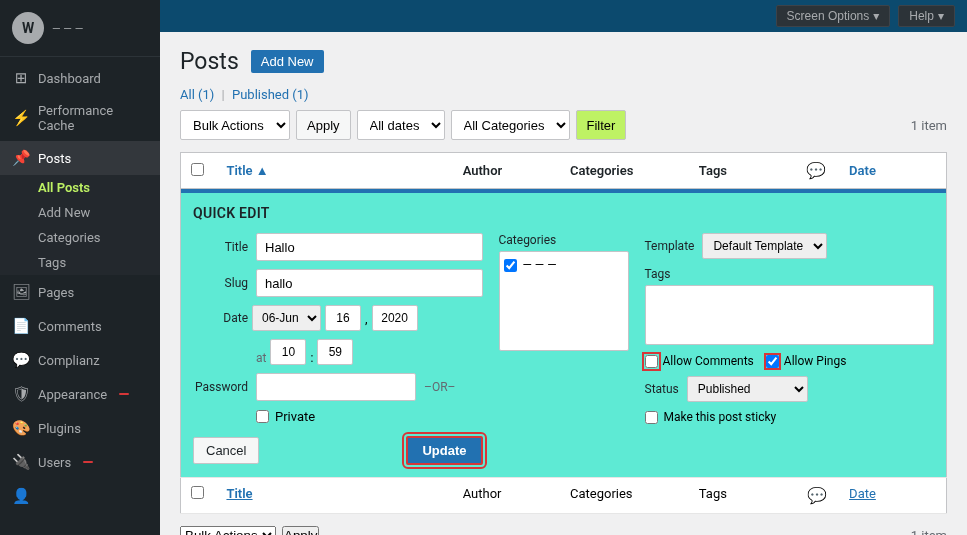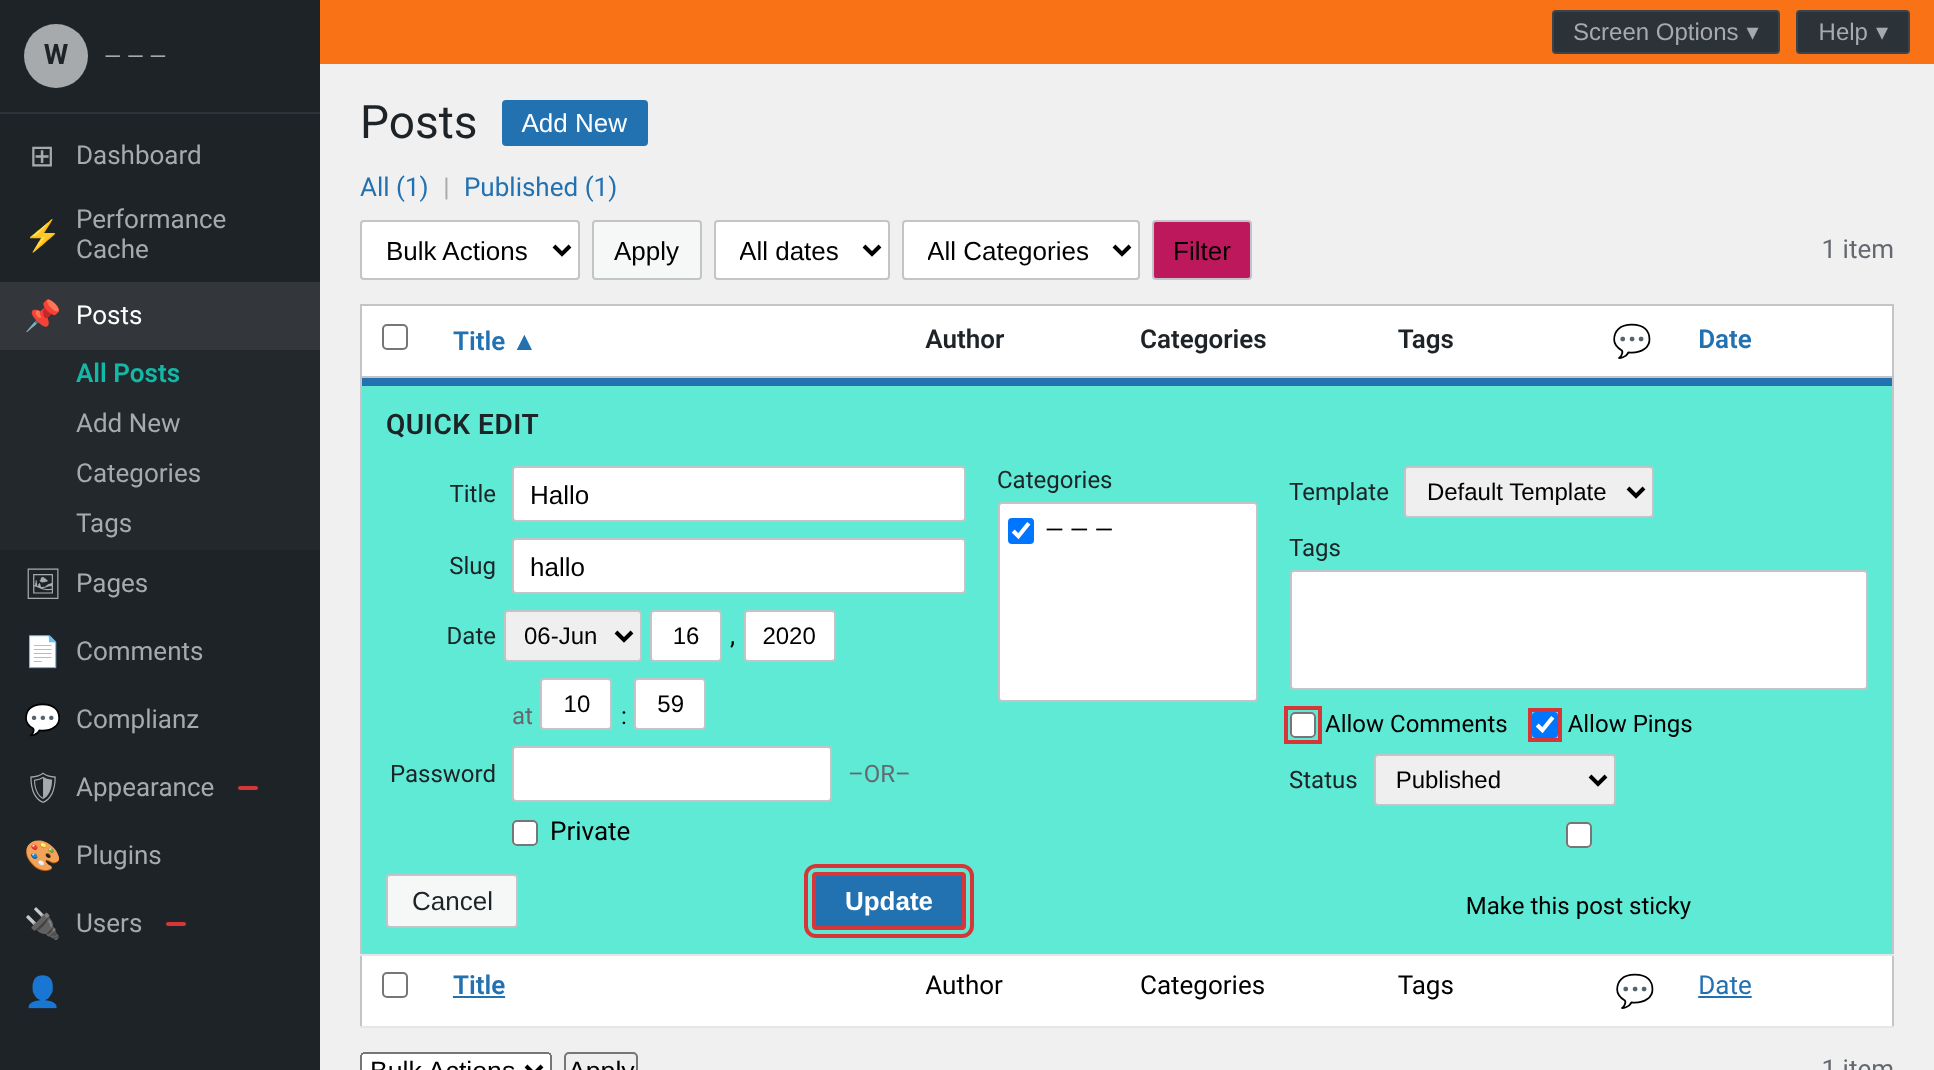--- a/index.html
+++ b/index.html
@@ -7,51 +7,51 @@
 
     
     .sidebar { width: 160px; background: #1d2327; color: #a7aaad; flex-shrink: 0; display: flex; flex-direction: column; }
     .sidebar-item { display: flex; align-items: center; gap: 8px; padding: 8px 12px; cursor: pointer; font-size: 13px; }
     .sidebar-item.active { background: #2271b1; color: #fff; }
     .sidebar-item.active-parent { background: #33373c; color: #fff; }
     .sidebar-icon { width: 18px; text-align: center; font-size: 15px; }
     .sidebar-submenu { background: #23282d; }
     .sidebar-submenu .sidebar-item { padding: 5px 12px 5px 38px; font-size: 13px; color: #a7aaad; }
     .sidebar-submenu .sidebar-item:hover, .sidebar-submenu .sidebar-item.active { color: #fff; background: transparent; }
-    .sidebar-submenu .sidebar-item.active { color: #14b8a6; font-weight: 600; }
+    .sidebar-submenu .sidebar-item.active { color: #bef264; font-weight: 600; }
     .badge { background: #d63638; color: #fff; border-radius: 10px; padding: 1px 5px; font-size: 10px; margin-left: 4px; }
     .wp-logo { padding: 12px; display: flex; align-items: center; gap: 8px; color: #a7aaad; border-bottom: 1px solid #2c3338; margin-bottom: 4px; }
     .wp-logo-circle { width: 32px; height: 32px; background: #a7aaad; border-radius: 50%; display: flex; align-items: center; justify-content: center; color: #1d2327; font-weight: bold; font-size: 14px; }
     .site-name { font-size: 11px; color: #a7aaad; }
 
     
     .main { flex: 1; display: flex; flex-direction: column; overflow: hidden; }
 
     
-    .topbar { background: #f97316; display: flex; justify-content: flex-end; align-items: center; padding: 0 12px; height: 32px; gap: 8px; }
+    .topbar { background: #0c4a6e; display: flex; justify-content: flex-end; align-items: center; padding: 0 12px; height: 32px; gap: 8px; }
     .topbar-btn { background: #2c3338; color: #a7aaad; border: 1px solid #3c434a; border-radius: 2px; padding: 3px 10px; font-size: 12px; cursor: pointer; display: flex; align-items: center; gap: 4px; }
 
     
     .content { flex: 1; padding: 16px 20px; overflow-y: auto; background: #f0f0f1; }
 
     
     .page-header { display: flex; align-items: center; gap: 12px; margin-bottom: 12px; }
     .page-title { font-size: 23px; font-weight: 400; color: #1d2327; }
     .add-new-btn { background: #2271b1; color: #fff; border: none; border-radius: 2px; padding: 4px 10px; font-size: 13px; cursor: pointer; }
 
     
     .sub-nav { margin-bottom: 8px; font-size: 13px; }
     .sub-nav a { color: #2271b1; text-decoration: none; }
     .sub-nav .sep { color: #a7aaad; margin: 0 4px; }
 
     
     .filter-bar { display: flex; align-items: center; gap: 6px; margin-bottom: 12px; }
     .filter-bar select { border: 1px solid #c3c4c7; border-radius: 2px; padding: 4px 8px; font-size: 13px; background: #fff; cursor: pointer; height: 30px; }
     .filter-bar .apply-btn { background: #f6f7f7; border: 1px solid #c3c4c7; border-radius: 2px; padding: 4px 10px; font-size: 13px; cursor: pointer; height: 30px; }
-    .filter-bar .filter-btn { background: #be185d; border: 1px solid #c3c4c7; border-radius: 2px; padding: 4px 10px; font-size: 13px; cursor: pointer; height: 30px; }
+    .filter-bar .filter-btn { background: #bef264; border: 1px solid #c3c4c7; border-radius: 2px; padding: 4px 10px; font-size: 13px; cursor: pointer; height: 30px; }
     .item-count { margin-left: auto; color: #646970; font-size: 13px; }
 
     
     .search-area { position: absolute; right: 20px; top: 52px; display: flex; gap: 6px; align-items: center; }
     .search-input { border: 1px solid #c3c4c7; border-radius: 2px; padding: 4px 8px; font-size: 13px; width: 180px; height: 30px; }
     .search-btn { background: #f6f7f7; border: 1px solid #c3c4c7; border-radius: 2px; padding: 4px 10px; font-size: 13px; cursor: pointer; height: 30px; }
 
     
     .posts-table { width: 100%; border-collapse: collapse; background: #fff; border: 1px solid #c3c4c7; }
     .posts-table th { padding: 8px 10px; text-align: left; font-size: 13px; font-weight: 600; color: #1d2327; border-bottom: 1px solid #c3c4c7; background: #fff; }
@@ -101,21 +101,21 @@
     .template-label { font-size: 12px; color: #1d2327; }
     .template-select { border: 1px solid #c3c4c7; border-radius: 2px; padding: 3px 6px; font-size: 12px; height: 26px; }
     .tags-label { font-size: 12px; color: #1d2327; margin-bottom: 4px; }
     .tags-input-area { border: 1px solid #c3c4c7; border-radius: 2px; background: #fff; height: 60px; width: 100%; resize: none; }
     .allow-row { display: flex; align-items: center; gap: 12px; margin-bottom: 8px; }
     .allow-item { display: flex; align-items: center; gap: 5px; font-size: 12px; }
     .allow-item input[type=checkbox] { outline: 2px solid #d63638; }
     .status-row { display: flex; align-items: center; gap: 8px; margin-bottom: 8px; }
     .status-label { font-size: 12px; color: #1d2327; }
     .status-select { border: 1px solid #c3c4c7; border-radius: 2px; padding: 3px 6px; font-size: 12px; height: 26px; }
-    .sticky-row { display: flex; align-items: center; gap: 22px; font-size: 12px; flex-direction: column; }
+    .sticky-row { display: flex; align-items: center; gap: 6px; font-size: 12px; }
 
     
     .bottom-filter { display: flex; align-items: center; gap: 6px; margin-top: 12px; }
     .item-count-bottom { margin-left: auto; color: #646970; font-size: 13px; }
 
     .comment-icon { font-size: 16px; color: #50575e; }
 
     
     .red-outline { outline: 2px solid #d63638 !important; outline-offset: 1px; }
 

